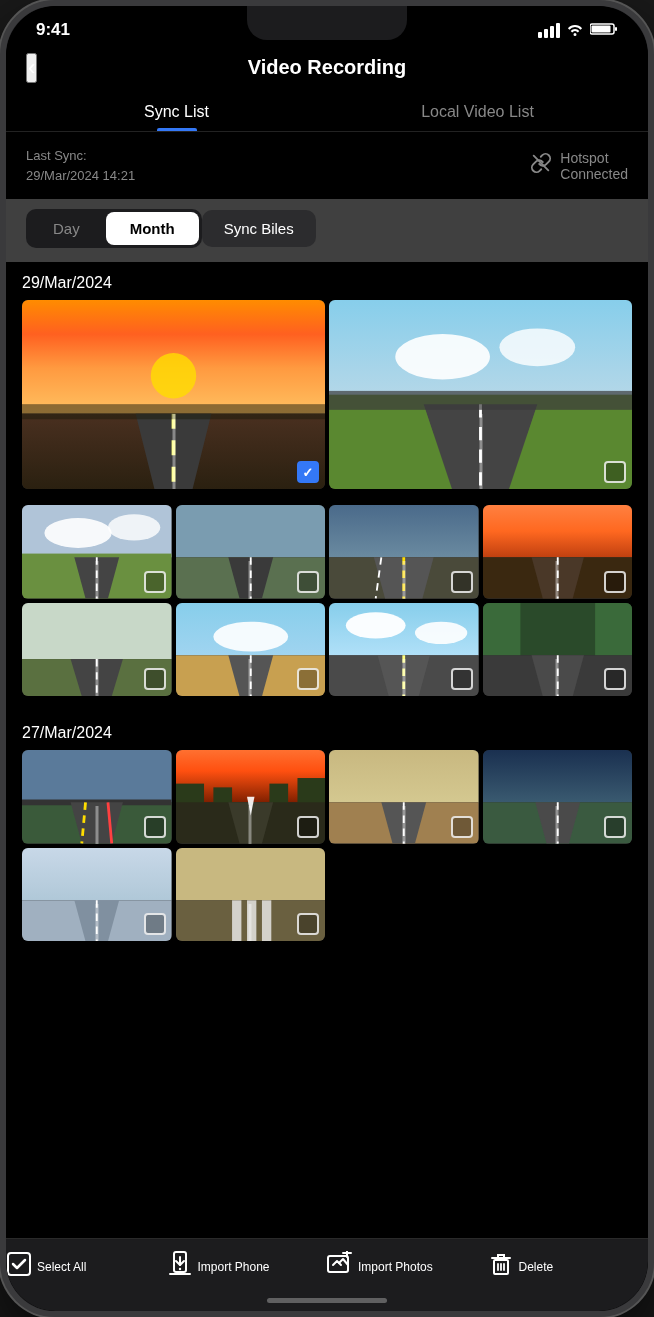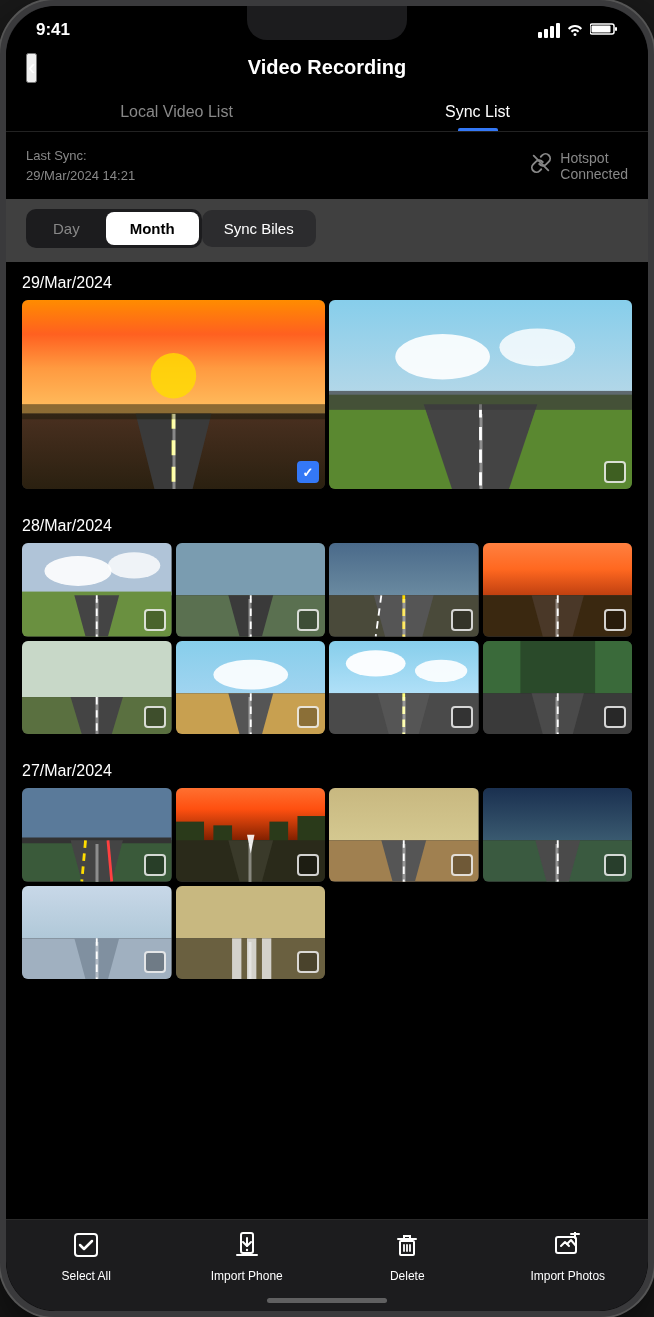--- a/index.html
+++ b/index.html
@@ -317,21 +317,21 @@
       display: flex;
       background: #1c1c1e;
       border-top: 1px solid #2a2a2a;
       padding: 12px 0 28px;
       flex-shrink: 0;
     }
 
     .toolbar-item {
       flex: 1;
       display: flex;
-      flex-direction: column;
+      flex-direction: row;
       align-items: center;
       gap: 5px;
       cursor: pointer;
     }
 
     .toolbar-icon {
       font-size: 24px;
       color: #fff;
     }
 
@@ -394,25 +394,25 @@
         </span>
       </div>
     </div>
 
     <div class="header">
       <button class="back-btn">‹</button>
       <span class="page-title">Video Recording</span>
     </div>
 
     <div class="tabs">
+      <div class="tab active">
+        <span>Sync List</span>
+      </div>
       <div class="tab">
         <span>Local Video List</span>
-      </div>
-      <div class="tab active">
-        <span>Sync List</span>
       </div>
     </div>
 
     <div class="sync-info">
       <div class="last-sync">
         <div>Last Sync:</div>
         <div>29/Mar/2024 14:21</div>
       </div>
       <div class="hotspot-status">
         <span class="link-icon">
@@ -484,21 +484,20 @@
                 <line x1="80" y1="55" x2="80" y2="100" stroke="white" stroke-width="1.5" stroke-dasharray="7,5"></line>
                 <rect x="0" y="48" width="160" height="10" fill="#3a3a3a" opacity="0.7"></rect>
               </svg>
             </div>
             <div class="photo-checkbox"></div>
           </div>
         </div>
       </div>
 
       <div class="date-section">
-        <div class="date-label">28/Mar/2024</div>
         <div style="display:grid; grid-template-columns:1fr 1fr 1fr 1fr; gap:4px;">
 
           <div class="photo-item">
             <div class="photo-thumb road-img">
               <svg viewBox="0 0 80 50" xmlns="http://www.w3.org/2000/svg">
                 <rect width="80" height="28" fill="#b0c4d8"></rect>
                 <ellipse cx="30" cy="15" rx="18" ry="8" fill="white" opacity="0.9"></ellipse>
                 <ellipse cx="60" cy="12" rx="14" ry="7" fill="white" opacity="0.8"></ellipse>
                 <rect y="26" width="80" height="24" fill="#6a9040"></rect>
                 <polygon points="28,28 52,28 46,50 34,50" fill="#444"></polygon>
@@ -745,43 +744,43 @@
         <span class="toolbar-icon">
           <svg width="26" height="26" viewBox="0 0 26 26" fill="none">
             <rect x="7" y="1" width="12" height="20" rx="2" stroke="white" stroke-width="2"></rect>
             <line x1="13" y1="6" x2="13" y2="14" stroke="white" stroke-width="2" stroke-linecap="round"></line>
             <polyline points="9,10 13,14 17,10" stroke="white" stroke-width="2" stroke-linecap="round" stroke-linejoin="round"></polyline>
             <circle cx="13" cy="18" r="1.2" fill="white"></circle>
             <line x1="3" y1="23" x2="23" y2="23" stroke="white" stroke-width="2" stroke-linecap="round"></line>
           </svg>
         </span>
         <span class="toolbar-label">Import Phone</span>
+      </div>
+      <div class="toolbar-item">
+        <span class="toolbar-icon">
+          <svg width="26" height="26" viewBox="0 0 26 26" fill="none">
+            <rect x="1" y="5" width="20" height="16" rx="2" stroke="white" stroke-width="2"></rect>
+            <polyline points="6,14 10,10 14,14" stroke="white" stroke-width="2" stroke-linecap="round" stroke-linejoin="round"></polyline>
+            <polyline points="12,12 16,8 21,14" stroke="white" stroke-width="2" stroke-linecap="round" stroke-linejoin="round"></polyline>
+            <line x1="16" y1="2" x2="24" y2="2" stroke="white" stroke-width="2" stroke-linecap="round"></line>
+            <line x1="20" y1="-2" x2="20" y2="6" stroke="white" stroke-width="2" stroke-linecap="round"></line>
+          </svg>
+        </span>
+        <span class="toolbar-label">Import Photos</span>
       </div>
       <div class="toolbar-item">
         <span class="toolbar-icon">
           <svg width="26" height="26" viewBox="0 0 26 26" fill="none">
             <polyline points="4,7 22,7" stroke="white" stroke-width="2" stroke-linecap="round"></polyline>
             <path d="M10 7V4h6v3" stroke="white" stroke-width="2" stroke-linecap="round"></path>
             <rect x="6" y="9" width="14" height="14" rx="1" stroke="white" stroke-width="2"></rect>
             <line x1="10" y1="13" x2="10" y2="19" stroke="white" stroke-width="1.8" stroke-linecap="round"></line>
             <line x1="13" y1="13" x2="13" y2="19" stroke="white" stroke-width="1.8" stroke-linecap="round"></line>
             <line x1="16" y1="13" x2="16" y2="19" stroke="white" stroke-width="1.8" stroke-linecap="round"></line>
           </svg>
         </span>
         <span class="toolbar-label">Delete</span>
       </div>
-      <div class="toolbar-item">
-        <span class="toolbar-icon">
-          <svg width="26" height="26" viewBox="0 0 26 26" fill="none">
-            <rect x="1" y="5" width="20" height="16" rx="2" stroke="white" stroke-width="2"></rect>
-            <polyline points="6,14 10,10 14,14" stroke="white" stroke-width="2" stroke-linecap="round" stroke-linejoin="round"></polyline>
-            <polyline points="12,12 16,8 21,14" stroke="white" stroke-width="2" stroke-linecap="round" stroke-linejoin="round"></polyline>
-            <line x1="16" y1="2" x2="24" y2="2" stroke="white" stroke-width="2" stroke-linecap="round"></line>
-            <line x1="20" y1="-2" x2="20" y2="6" stroke="white" stroke-width="2" stroke-linecap="round"></line>
-          </svg>
-        </span>
-        <span class="toolbar-label">Import Photos</span>
-      </div>
     </div>
 
   </div>
   <div class="home-indicator"></div>
 </div>
 
 </body></html>

